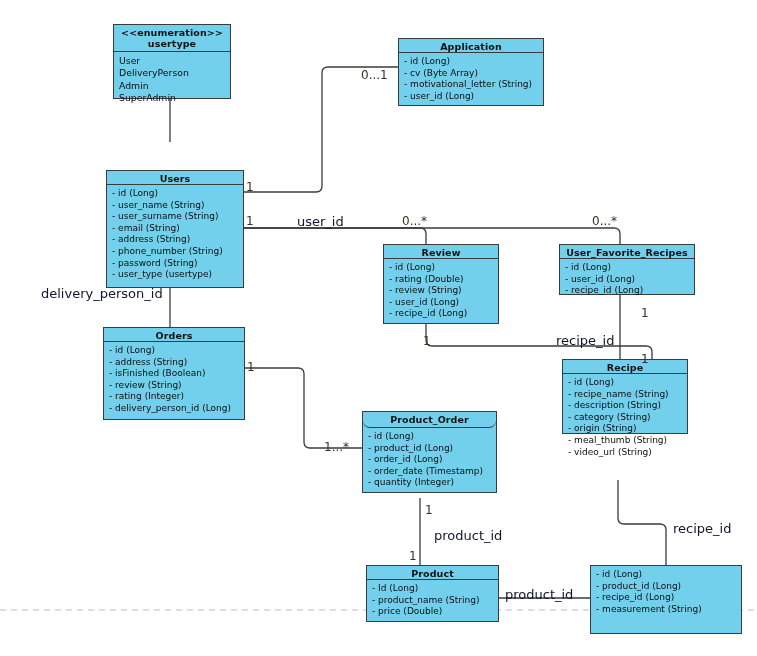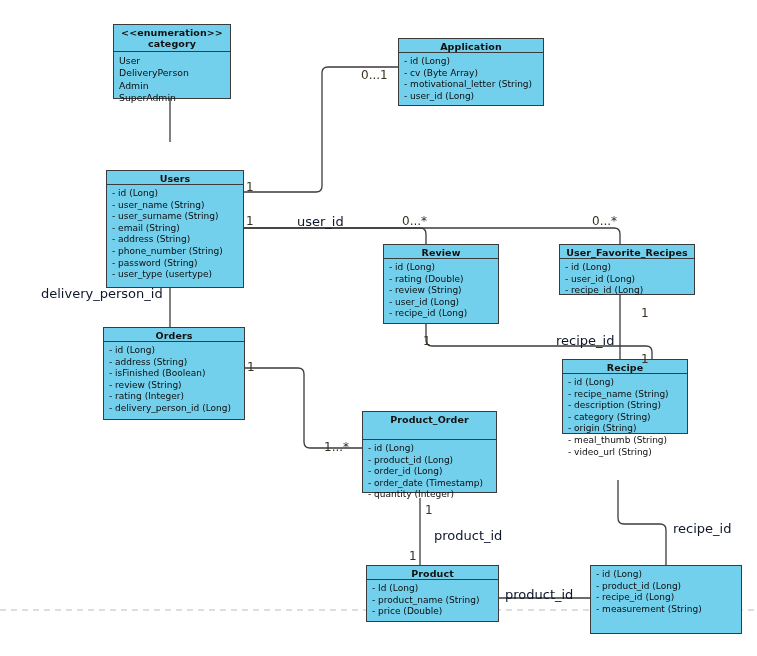--- a/index.html
+++ b/index.html
@@ -105,21 +105,21 @@
 
       <path d="M 498,598 L 590,598"></path>
     </g>
 
     <path d="M 0,610 L 757,610" stroke="#bdbdbd" stroke-width="1" stroke-dasharray="6 5" fill="none"></path>
   </svg>
 
   <div class="umlclass" style="left:113px; top:24px; width:118px; height:75px;">
     <div class="uml-header" style="height:27px;">
       <span class="stereo">&lt;&lt;enumeration&gt;&gt;</span>
-      <span>category</span>
+      <span>usertype</span>
     </div>
     <div class="uml-attrs enum">
       <div>User</div>
       <div>DeliveryPerson</div>
       <div>Admin</div>
       <div>SuperAdmin</div>
     </div>
   </div>
 
   <div class="umlclass" style="left:398px; top:38px; width:146px; height:68px;">
@@ -197,21 +197,21 @@
       <div>- recipe_name (String)</div>
       <div>- description (String)</div>
       <div>- category (String)</div>
       <div>- origin (String)</div>
       <div>- meal_thumb (String)</div>
       <div>- video_url (String)</div>
     </div>
   </div>
 
   <div class="umlclass" style="left:362px; top:411px; width:135px; height:82px;">
-    <div class="uml-header" style="height:28px;">
+    <div class="uml-header" style="height:16px;border-radius:7px;">
       <span>Product_Order</span>
     </div>
     <div class="uml-attrs">
       <div>- id (Long)</div>
       <div>- product_id (Long)</div>
       <div>- order_id (Long)</div>
       <div>- order_date (Timestamp)</div>
       <div>- quantity (Integer)</div>
     </div>
   </div>

